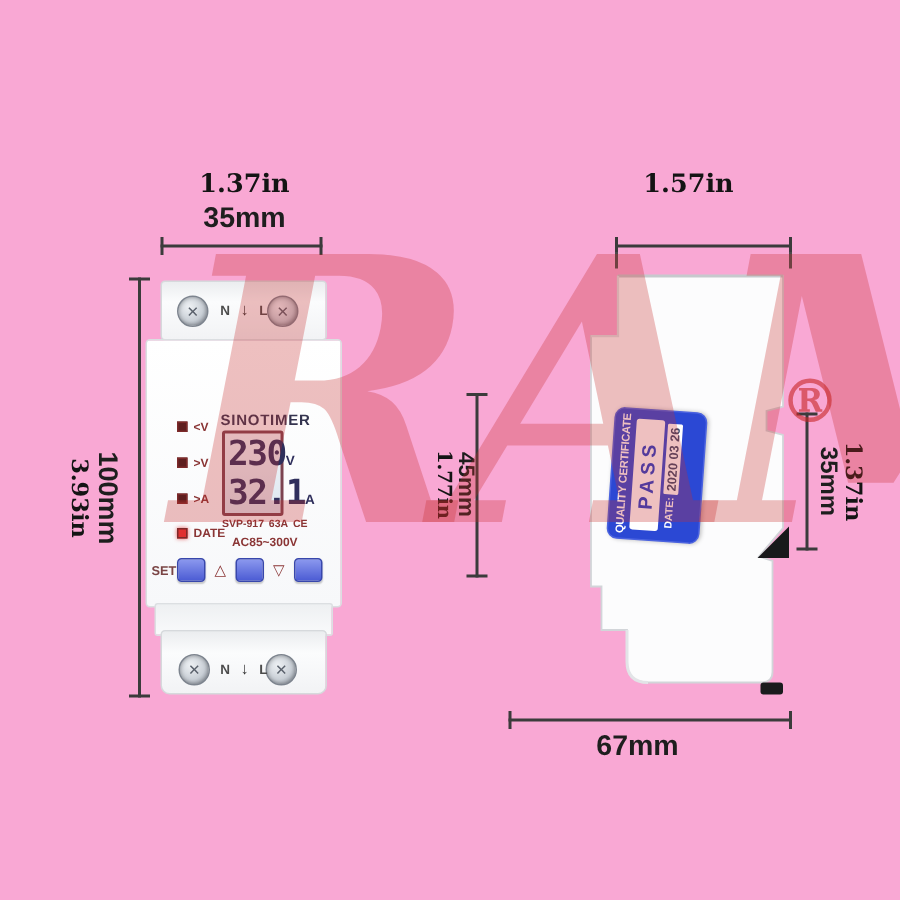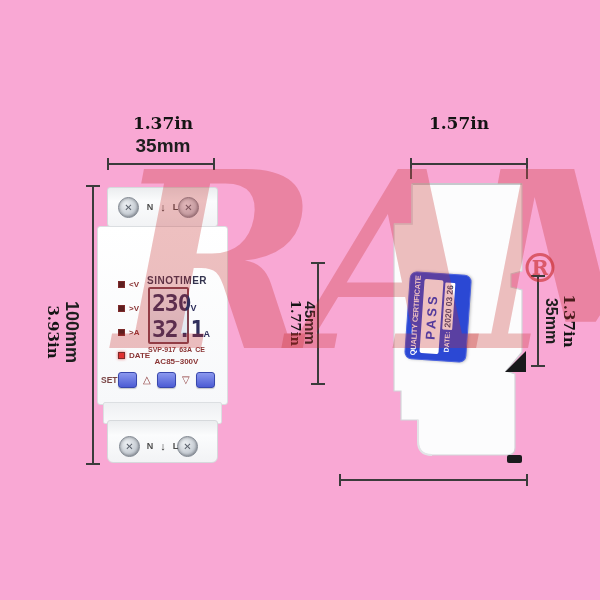--- a/index.html
+++ b/index.html
@@ -237,17 +237,18 @@
   <div class="rot-label" style="left:516px;top:302px;width:84px;height:38px;">
     <div class="in-label" style="font-size:15px;">1.37in</div>
     <div class="mm-label" style="font-size:16px;">35mm</div>
   </div>
 
   <div class="hdim" style="left:339px;top:474px;width:189px;">
     <div class="bar"></div>
       <div class="tick-l"></div>
       <div class="tick-r"></div>
   </div>
+  <div class="mm-label" style="position:absolute;left:380px;top:487px;width:90px;text-align:center;font-size:19px;">67mm</div>
 
   <div class="wm">RAM</div>
   <div class="wm-reg">®</div>
 
 </div>
 
 </body></html>

